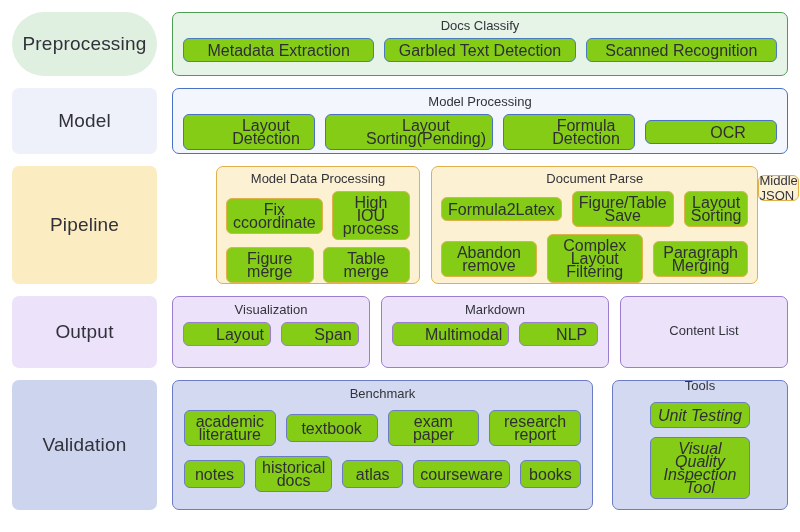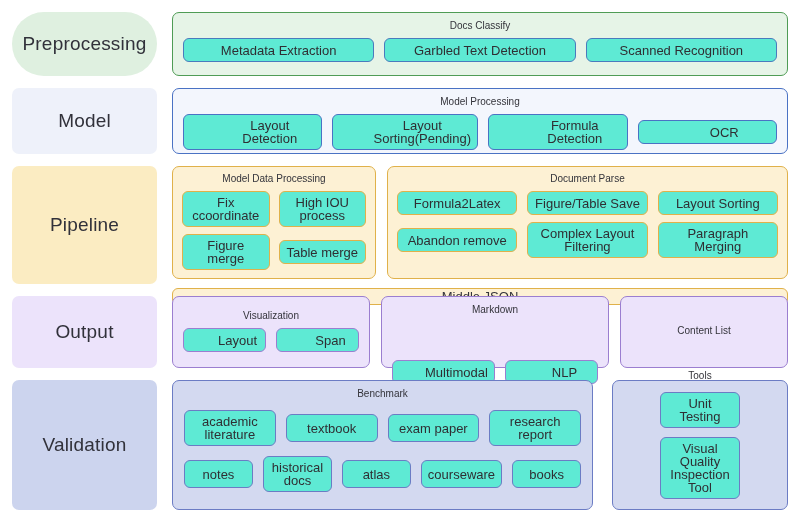--- a/index.html
+++ b/index.html
@@ -39,43 +39,43 @@
   
   .group{
     border-radius:7px;
     border:1.6px solid #888;
     box-sizing:border-box;
     display:flex;flex-direction:column;
     align-items:center;
     padding:6px 10px 9px 10px;
   }
   .group-title{
-    font-size:10px;
+    font-size:13px;
     line-height:14px;
     text-align:center;
     margin-bottom:5px;
     color:#33333a;
   }
   .chips{
     display:flex;
     width:100%;
     justify-content:space-between;
     align-items:center;
     gap:10px;
   }
   .chips + .chips{margin-top:7px;}
   .chip{
-    background:#5eead4;
+    background:#84cc16;
     border-radius:6px;
     border:1.4px solid #888;
     box-sizing:border-box;
     flex:1 1 0;
     min-height:24px;
     display:flex;align-items:center;justify-content:center;
-    font-size:13px;
+    font-size:16px;
     line-height:13px;
     text-align:center;
     padding:4px 6px;
     color:#2f2f33;
   }
 
   
   .row-pre{height:64px;}
   .row-pre .stage-label{background:#dff0e0;border-radius:32px;}
   .row-pre .group{
@@ -93,21 +93,21 @@
     background:#f3f6fd;
     border-color:#4a72c4;
   }
   .row-model .chip{border-color:#4a72c4;padding-left:40px;}
 
   
   .row-pipe{height:118px;}
   .row-pipe .stage-label{background:#fbecc2;}
   .pipe-main{
     flex:1 1 auto;
-    display:flex;flex-direction:column;
+    display:flex;flex-direction:row;margin-left:44px;
   }
   .pipe-top{
     display:flex;
     gap:11px;
     flex:1 1 auto;
   }
   .pipe-top .group{
     background:#fdf1d4;
     border-color:#e0b14a;
     padding:5px 9px 8px 9px;
@@ -130,22 +130,22 @@
   
   .row-out{height:72px;}
   .row-out .stage-label{background:#ece3fb;}
   .out-main{flex:1 1 auto;display:flex;gap:11px;}
   .row-out .group{
     background:#ece3fb;
     border-color:#9b7ed0;
     padding:6px 10px 9px 10px;
   }
   .row-out .chip{border-color:#9b7ed0;padding-left:32px;}
-  .grp-vis{flex:0 0 198px;justify-content:center;}
-  .grp-md{flex:0 0 228px;gap:38px;}
+  .grp-vis{flex:0 0 198px;}
+  .grp-md{flex:0 0 228px;}
   .grp-cl{
     flex:1 1 auto;
     justify-content:center;
   }
   .grp-cl .group-title{margin-bottom:0;}
 
   
   .row-val{height:130px;}
   .row-val .stage-label{background:#ccd4ee;}
   .val-main{flex:1 1 auto;display:flex;gap:19px;}
@@ -158,22 +158,23 @@
   .grp-bench{flex:1 1 auto;justify-content:flex-start;}
   .grp-bench .chips{margin-top:4px;}
   .grp-bench .chips + .chips{margin-top:10px;}
   .grp-tools{
     flex:0 0 176px;
     justify-content:flex-end;
   }
   .grp-tools .chips{flex-direction:column;width:auto;margin-top:4px;}
   .grp-tools .chip{
     flex:0 0 auto;
-    width:80px;
+    width:100px;
     min-height:26px;
+    font-style:italic;
   }
   .grp-tools .chips + .chips{margin-top:9px;}
   .chip-2line{line-height:13px;}
 </style>
 </head>
 <body>
 
 <div class="diagram">
 
   <div class="row row-pre">

